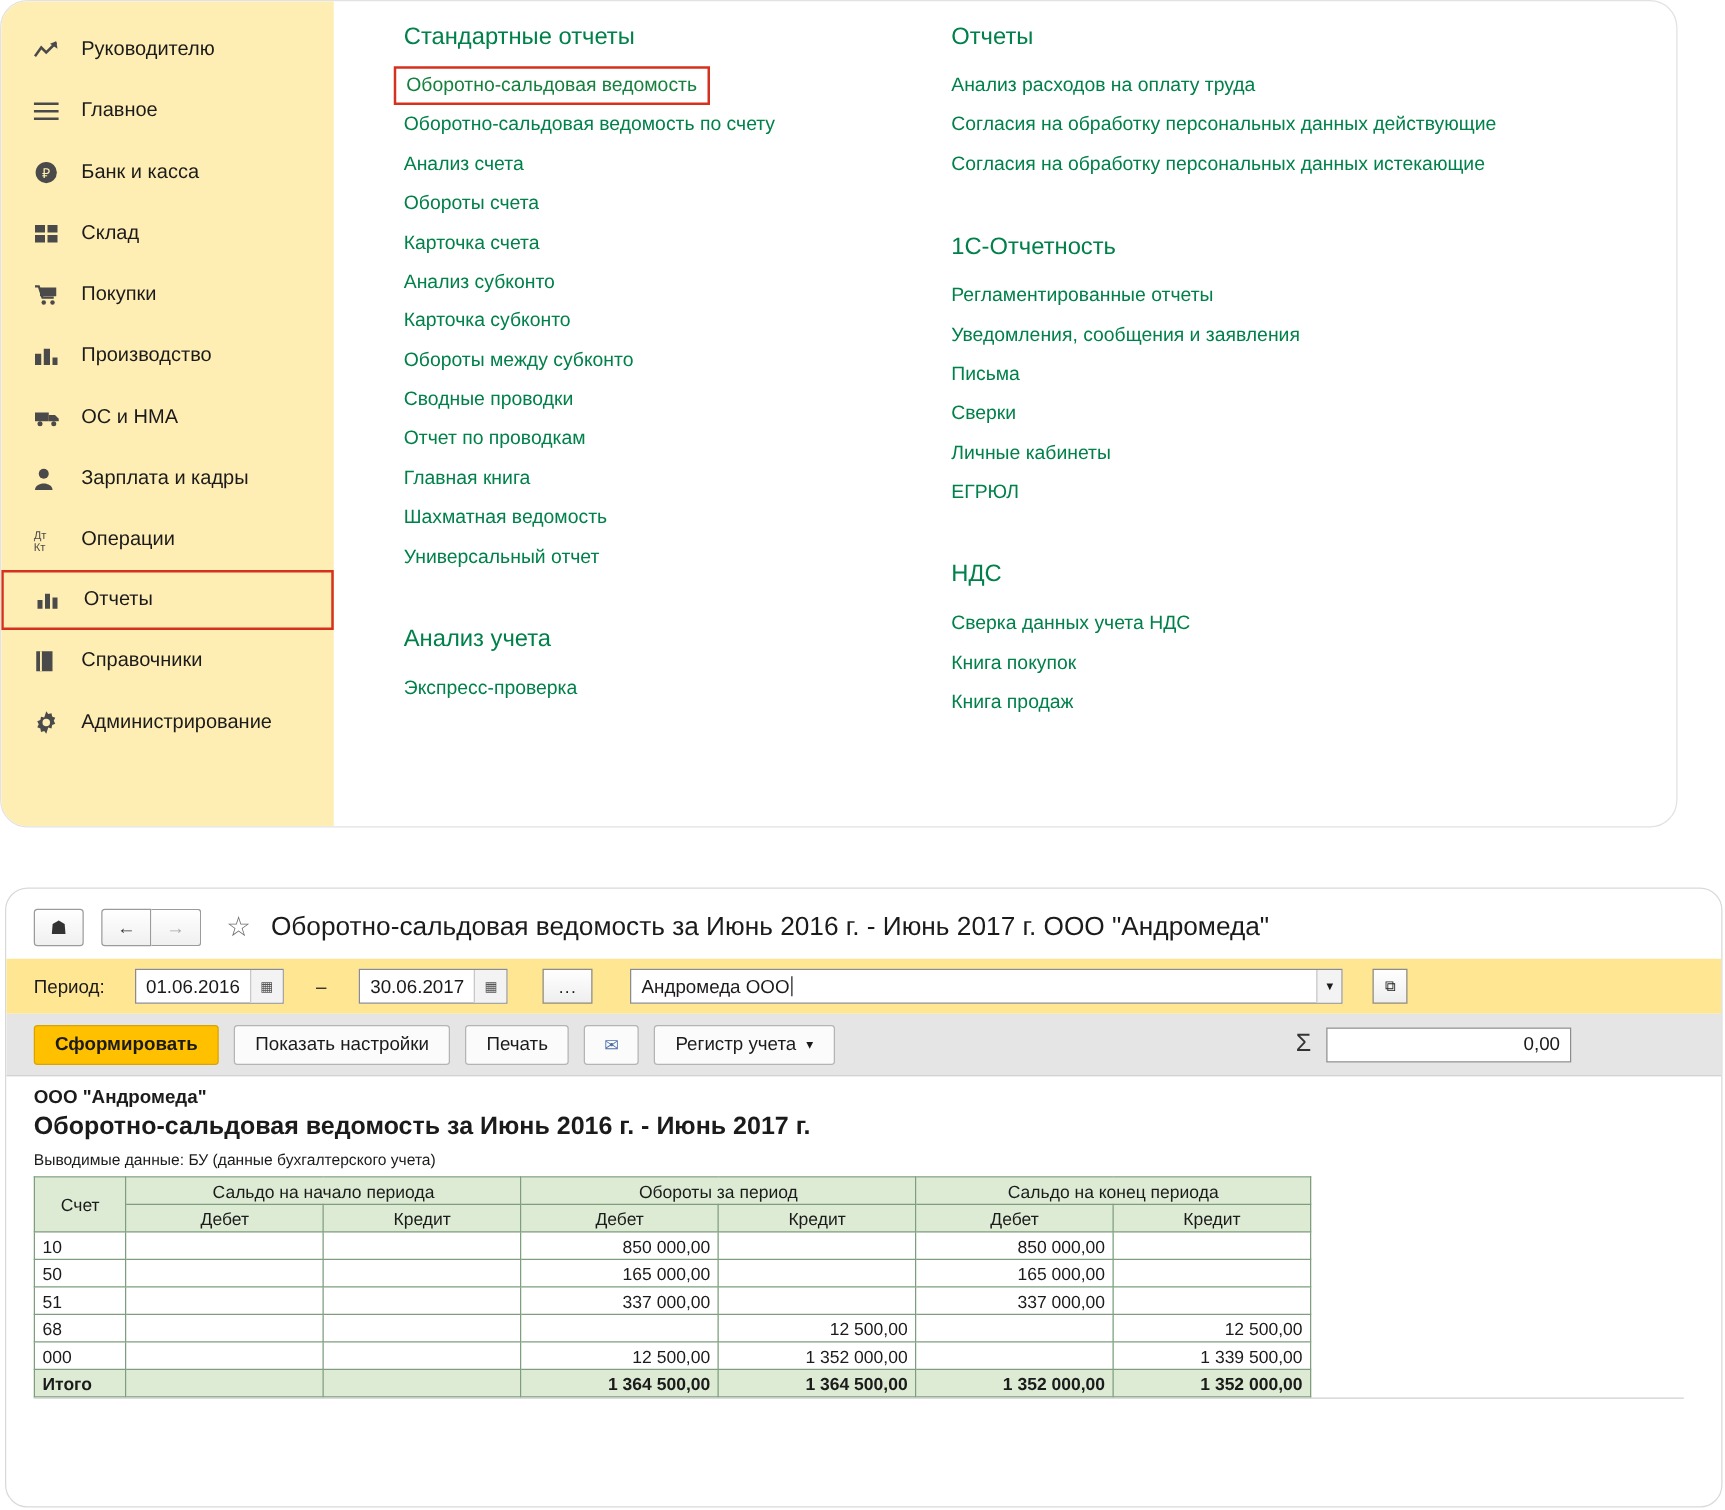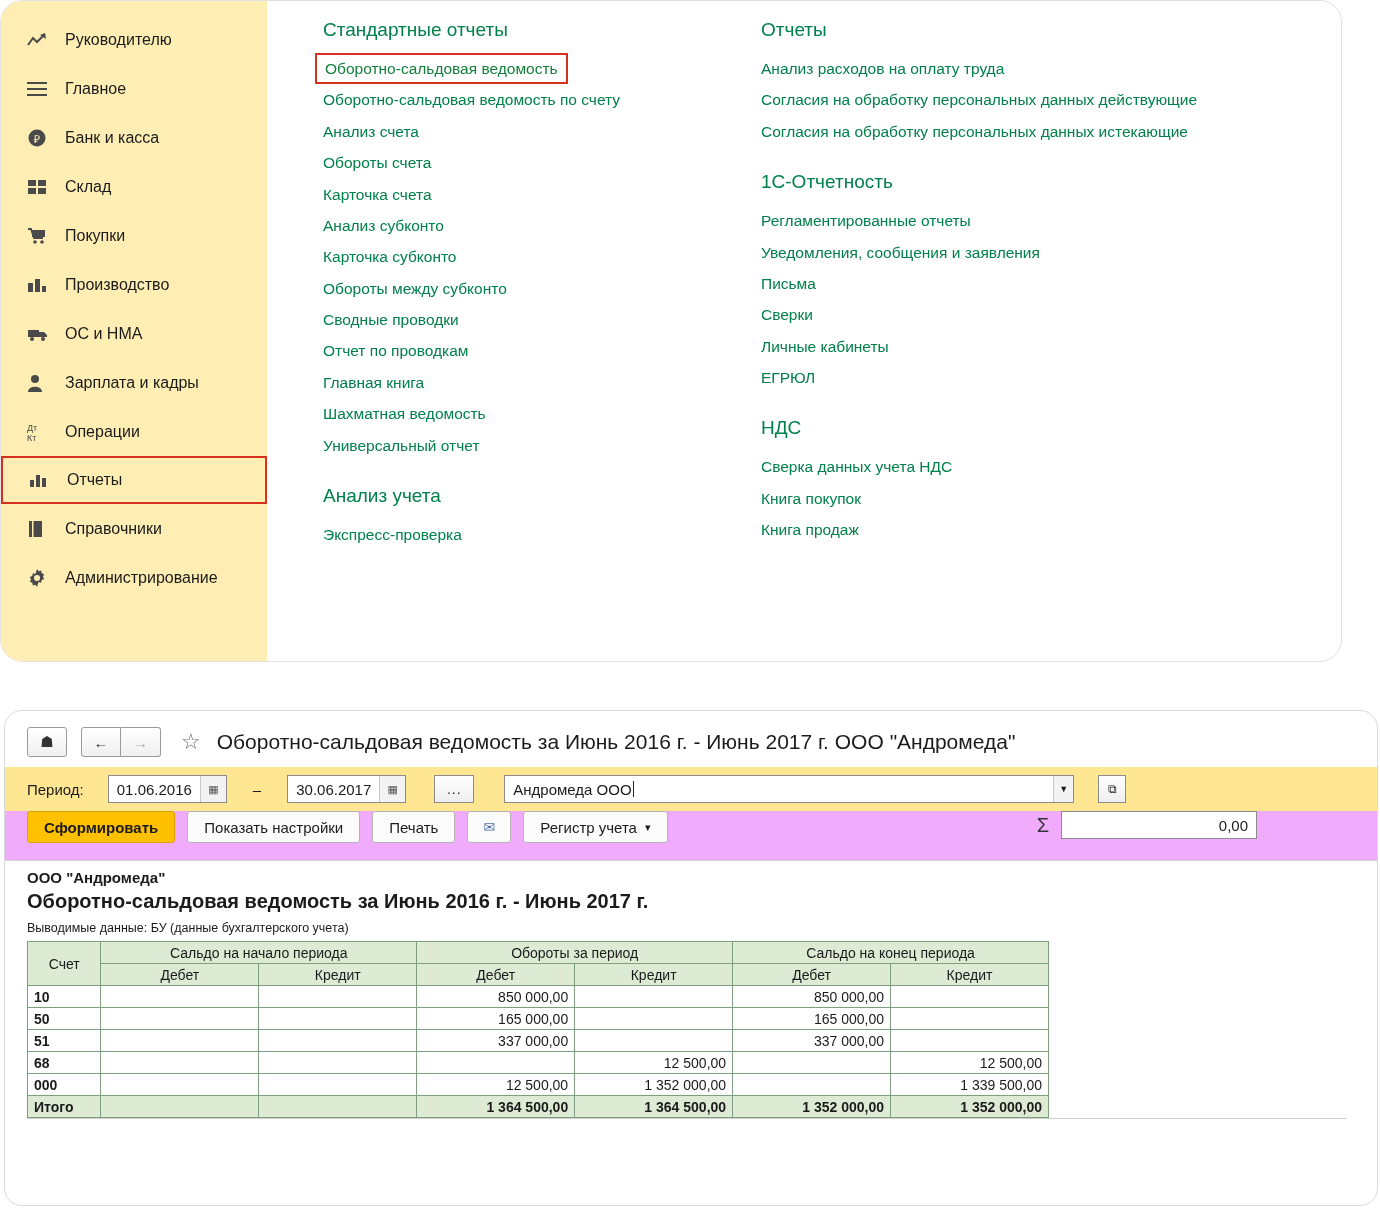--- a/index.html
+++ b/index.html
@@ -77,21 +77,21 @@
     padding: 18px 0 0 34px;
     gap: 0;
   }
   .mcol { width: 438px; }
   .mcol.second { width: 600px; }
   .grp-title {
     color: #00804a;
     font-size: 19px;
     margin: 0 0 12px 22px;
   }
-  .grp-title.tight { margin-top: 24px; }
+  .grp-title.tight { margin-top: 40px; }
   .mitem {
     color: #00804a;
     font-size: 15.5px;
     padding: 6px 0 6px 22px;
     line-height: 1.25;
     white-space: nowrap;
   }
   .mitem.boxed {
     display: inline-block;
     border: 2px solid #d6301e;
@@ -212,24 +212,24 @@
     margin-left: 8px;
     border: 1px solid #8c8c8c;
     background: linear-gradient(#ffffff,#eeeeee);
     display: flex; align-items: center; justify-content: center;
     font-size: 12px;
   }
 
   .toolbar {
     height: 50px;
     display: flex;
-    align-items: flex-start;
+    align-items: center;
     padding-left: 22px;
     gap: 12px;
-    background: #f0abfc;
+    background: #e5e5e5;
     border-bottom: 1px solid #d2d2d2;
   }
   .btn-primary {
     height: 32px;
     padding: 0 16px;
     background: #ffc000;
     border: 1px solid #d9a400;
     border-radius: 3px;
     font-size: 15px;
     display: flex; align-items: center;
@@ -285,21 +285,21 @@
     height: 22px;
   }
   table.osv thead th {
     background: #ddebd4;
     font-weight: normal;
     text-align: center;
     color: #1b1b1b;
   }
   table.osv thead th.acc { width: 72px; }
   table.osv tbody td { background: #ffffff; text-align: right; }
-  table.osv tbody td.acct { text-align: left; font-weight: bold; }
+  table.osv tbody td.acct { text-align: left; }
   table.osv tbody tr.total td {
     background: #ddebd4;
     font-weight: bold;
   }
   .col-num { width: 155px; }
   .tail-line {
     width: 1320px;
     border-top: 1px solid #cfcfcf;
     margin-top: 0;
     height: 1px;

